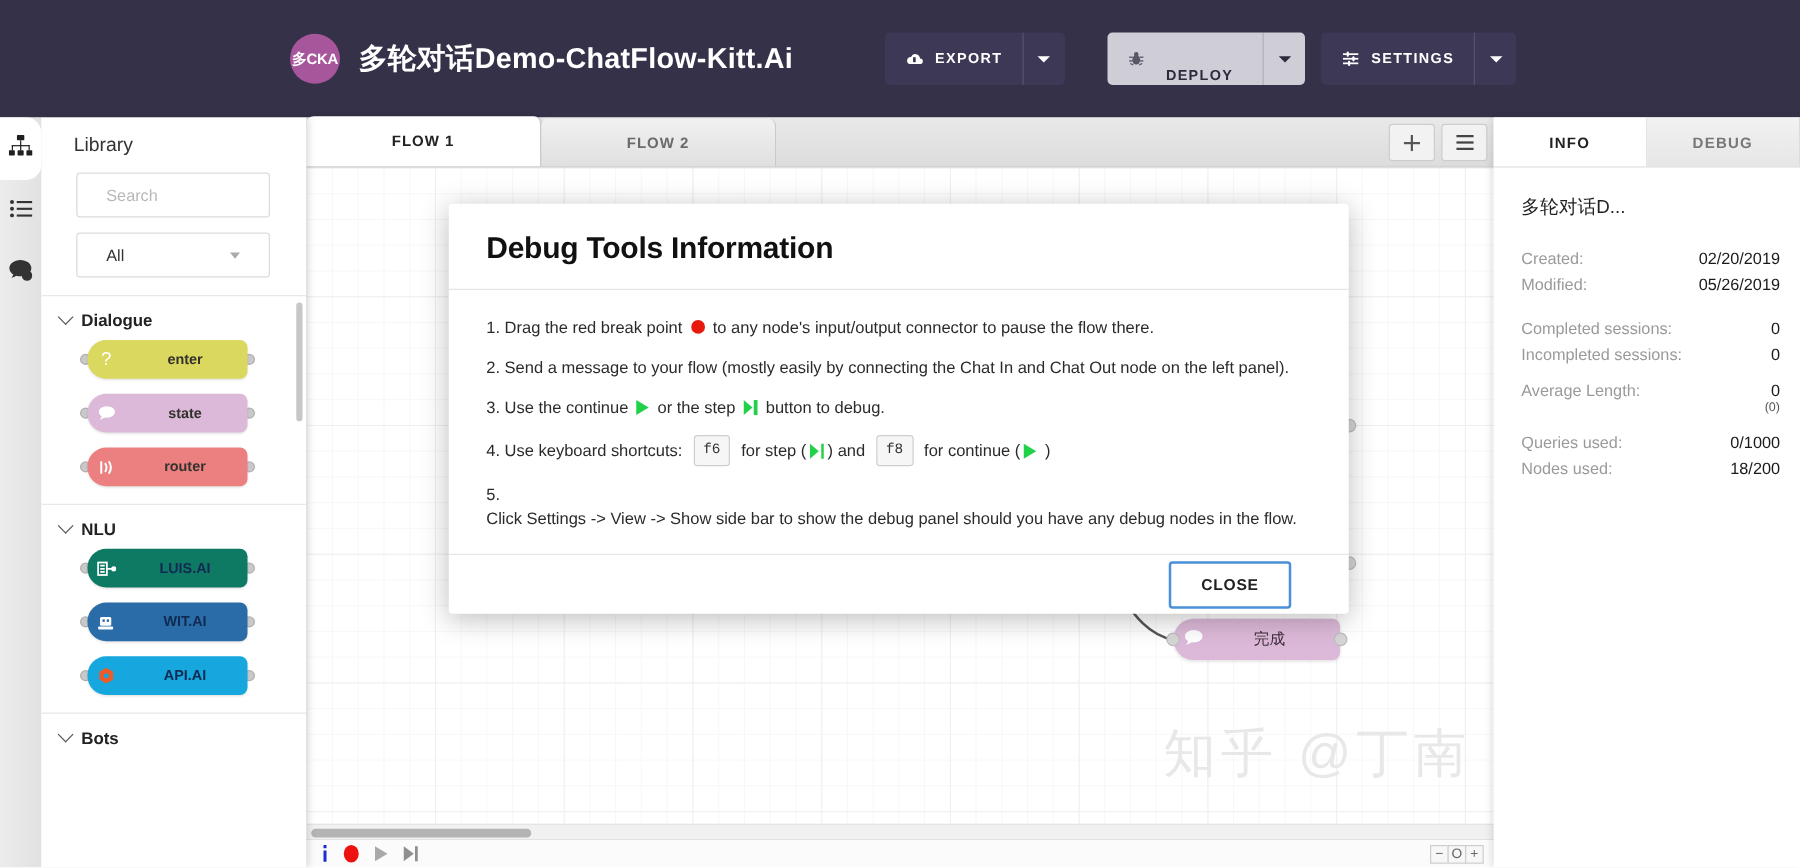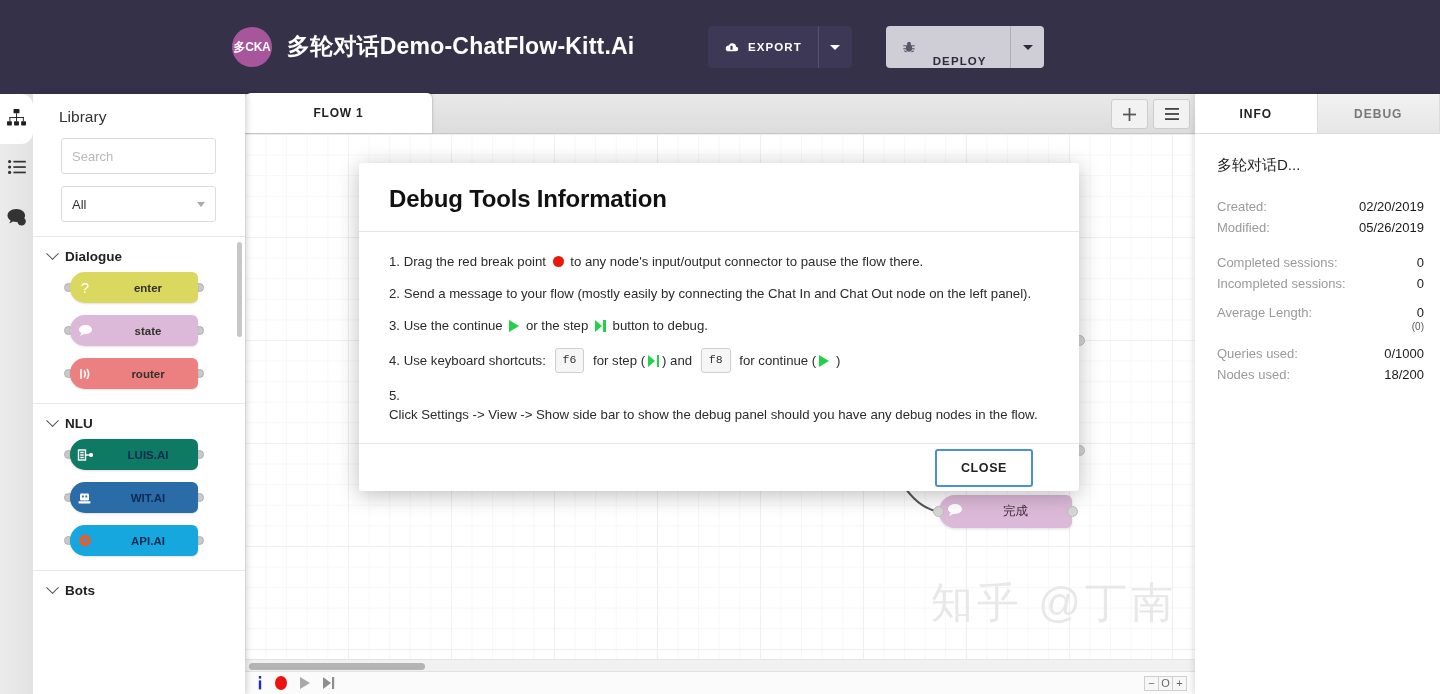--- a/index.html
+++ b/index.html
@@ -82,21 +82,21 @@
     position: absolute; left: 33px; top: 94px; width: 212px; height: 600px;
     background: #fff; z-index: 5;
     box-shadow: 2px 0 6px rgba(0,0,0,.16);
     display: flex; flex-direction: column;
   }
   .lib-head { padding: 14px 16px 0 26px; }
   .lib-title { font-size: 15.5px; color: #333; font-weight: normal; }
   .lib-search, .lib-select {
     margin: 12px 0 0 28px; width: 155px; height: 36px;
     border: 1px solid #dcdcdc; border-radius: 3px;
-    font-size: 13px; color: #333; padding: 0 10px;
+    font-size: 13px; color: #333; padding: 0 23px;
     outline: none; background: #fff;
     font-family: "Liberation Sans", sans-serif;
   }
   .lib-search::placeholder { color: #b8b8b8; }
   .lib-select {
     display: flex; align-items: center; justify-content: space-between;
     cursor: pointer; margin-bottom: 14px;
   }
   .sel-caret {
     width: 0; height: 0; border-left: 4px solid transparent;
@@ -363,20 +363,38 @@
         <div class="stack-col">
           <span class="lbl">DEPLOY</span>
           <span class="sublbl">In debug mode</span>
         </div>
       </div>
       <div class="hdr-caret">
         <span class="caret-d"></span>
       </div>
     </div>
 
+    <div class="hdr-btn-group dark" style="left:1057px;">
+      <div class="hdr-main">
+        <span>
+          <svg class="ic" width="15" height="14" viewBox="0 0 16 16" fill="#fff">
+            <rect x="1" y="3" width="14" height="1.6"></rect>
+              <rect x="1" y="7.2" width="14" height="1.6"></rect>
+              <rect x="1" y="11.4" width="14" height="1.6"></rect>
+            <rect x="4.4" y="1.4" width="2" height="4.8" rx="1"></rect>
+            <rect x="9.6" y="5.6" width="2" height="4.8" rx="1"></rect>
+            <rect x="5.6" y="9.8" width="2" height="4.8" rx="1"></rect>
+          </svg>
+        </span>
+        <span class="lbl">SETTINGS</span>
+      </div>
+      <div class="hdr-caret">
+        <span class="caret-d"></span>
+      </div>
+    </div>
   </div>
 
   <div class="rail">
     <div class="rail-item active">
       <span>
         <svg width="19" height="17" viewBox="0 0 18 16" fill="#1f1f1f">
           <rect x="6.2" y="0" width="5.6" height="4" rx="0.6"></rect>
           <rect x="0" y="11.5" width="4.6" height="4" rx="0.6"></rect>
           <rect x="6.7" y="11.5" width="4.6" height="4" rx="0.6"></rect>
           <rect x="13.4" y="11.5" width="4.6" height="4" rx="0.6"></rect>
@@ -520,20 +538,23 @@
           <span class="chev"></span>
           <span class="grp-name">Bots</span>
         </div>
       </div>
     </div>
   </div>
 
   <div class="tabbar">
     <div class="tab active">
       <span>FLOW 1</span>
+    </div>
+    <div class="tab">
+      <span>FLOW 2</span>
     </div>
     <div class="tab-spacer"></div>
     <div class="tab-action">
       <svg width="13" height="13" viewBox="0 0 12 12" fill="#555">
           <rect x="5.2" y="0" width="1.6" height="12"></rect>
           <rect x="0" y="5.2" width="12" height="1.6"></rect>
         </svg>
     </div>
     <div class="tab-action">
       <svg width="14" height="12" viewBox="0 0 14 12" fill="#444">

